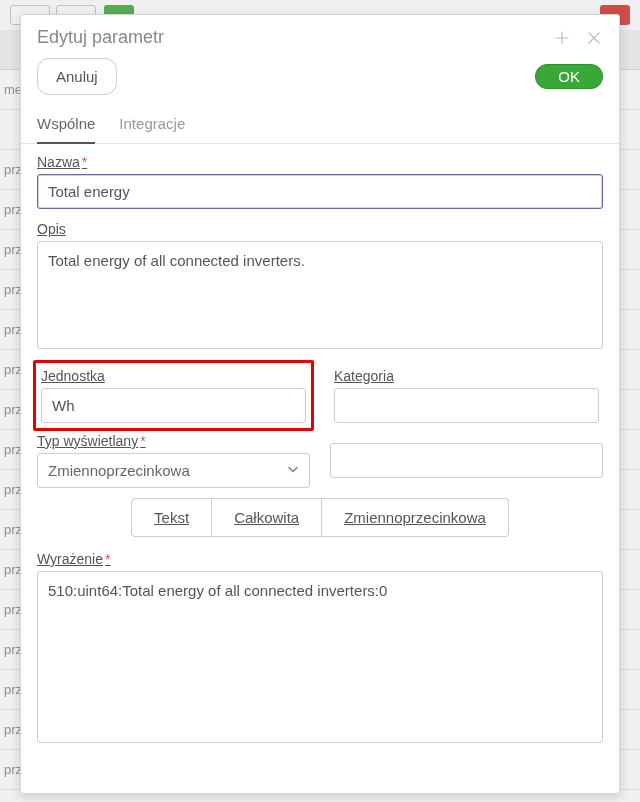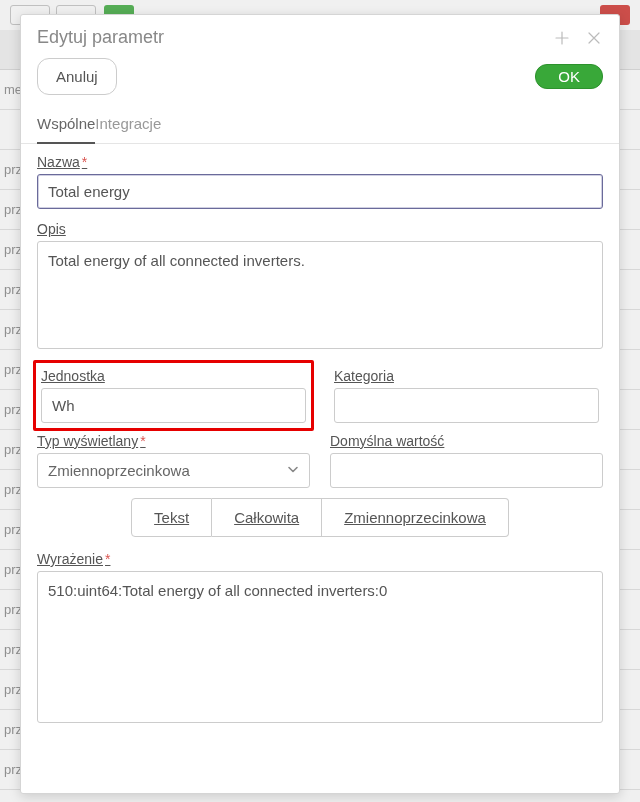--- a/index.html
+++ b/index.html
@@ -105,20 +105,21 @@
   .btn-ok {
     margin-left: auto;
     background: #39a839;
     border-color: #2d922d;
     color: #fff;
     padding: 3px 22px;
   }
 
   .tabs {
     display: flex;
+    gap: 24px;
     padding: 0 16px;
     border-bottom: 1px solid #e5e5e5;
   }
   .tab {
     padding: 6px 0 10px 0;
     color: #999;
     cursor: pointer;
     font-size: 15px;
   }
   .tab.active {
@@ -150,21 +151,21 @@
     font-size: 15px;
     font-family: inherit;
     color: #555;
     background: #fff;
   }
   #nazwa-input {
     border: 1px solid #6a6a9a;
     box-shadow: 0 0 0 1px rgba(100,100,160,0.3) inset;
   }
   .textarea { resize: none; height: 108px; line-height: 1.4; }
-  .textarea.expr { height: 152px; }
+  .textarea.expr { height: 172px; }
 
   .row2 {
     display: flex;
     gap: 20px;
     align-items: center;
   }
   .col { flex: 1; position: relative; }
 
   .highlight-box {
     position: absolute;
@@ -338,21 +339,20 @@
             <option>Zmiennoprzecinkowa</option>
           </select>
           <span class="chev">
             <svg width="14" height="14" viewBox="0 0 14 14">
                 <path d="M3 5l4 4 4-4" stroke="#888" stroke-width="1.6" fill="none" stroke-linecap="round" stroke-linejoin="round"></path>
               </svg>
           </span>
         </div>
       </div>
       <div class="col">
-        <label class="label">Domyślna wartość</label>
         <input class="input" value="" style="">
       </div>
     </div>
 
     <div class="btn-group">
       <button class="seg">Tekst</button>
       <button class="seg">Całkowita</button>
       <button class="seg">Zmiennoprzecinkowa</button>
     </div>
 

